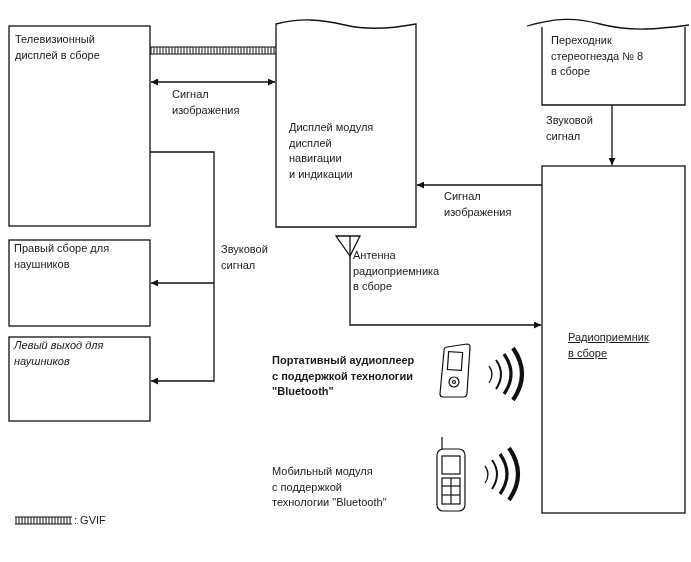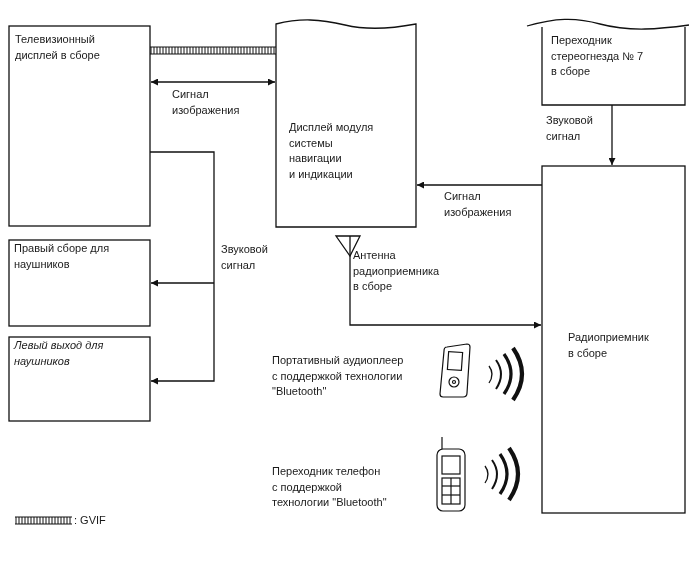--- a/index.html
+++ b/index.html
@@ -92,46 +92,46 @@
   <g>
     <rect x="15" y="517" width="57" height="7" fill="url(#gvif)"></rect>
     <line x1="15" y1="517" x2="72" y2="517" stroke="#111" stroke-width="1"></line>
     <line x1="15" y1="524" x2="72" y2="524" stroke="#111" stroke-width="1"></line>
   </g>
 </svg>
 
 <div class="lbl" style="left:15px;top:32px;">Телевизионный
 дисплей в сборе</div>
 <div class="lbl" style="left:289px;top:120px;">Дисплей модуля
-системы
+дисплей
 навигации
 и индикации</div>
 <div class="lbl" style="left:551px;top:33px;">Переходник
-стереогнезда № 7
+стереогнезда № 8
 в сборе</div>
-<div class="lbl" style="left:568px;top:330px;">Радиоприемник
+<div class="lbl" style="left:568px;top:330px;text-decoration:underline;">Радиоприемник
 в сборе</div>
 <div class="lbl" style="left:14px;top:241px;">Правый сборе для
 наушников</div>
 <div class="lbl" style="left:14px;top:338px;font-style:italic;">Левый выход для
 наушников</div>
 
 <div class="lbl" style="left:172px;top:87px;">Сигнал
 изображения</div>
 <div class="lbl" style="left:444px;top:189px;">Сигнал
 изображения</div>
 <div class="lbl" style="left:546px;top:113px;">Звуковой
 сигнал</div>
 <div class="lbl" style="left:221px;top:242px;">Звуковой
 сигнал</div>
 
 <div class="lbl" style="left:353px;top:248px;">Антенна
 радиоприемника
 в сборе</div>
 
-<div class="lbl" style="left:272px;top:353px;">Портативный аудиоплеер
+<div class="lbl" style="left:272px;top:353px;font-weight:bold;">Портативный аудиоплеер
 с поддержкой технологии
 "Bluetooth"</div>
-<div class="lbl" style="left:272px;top:464px;">Переходник телефон
+<div class="lbl" style="left:272px;top:464px;">Мобильный модуля
 с поддержкой
 технологии "Bluetooth"</div>
 
 <div class="lbl" style="left:74px;top:513px;">: GVIF</div>
 
 </body></html>

